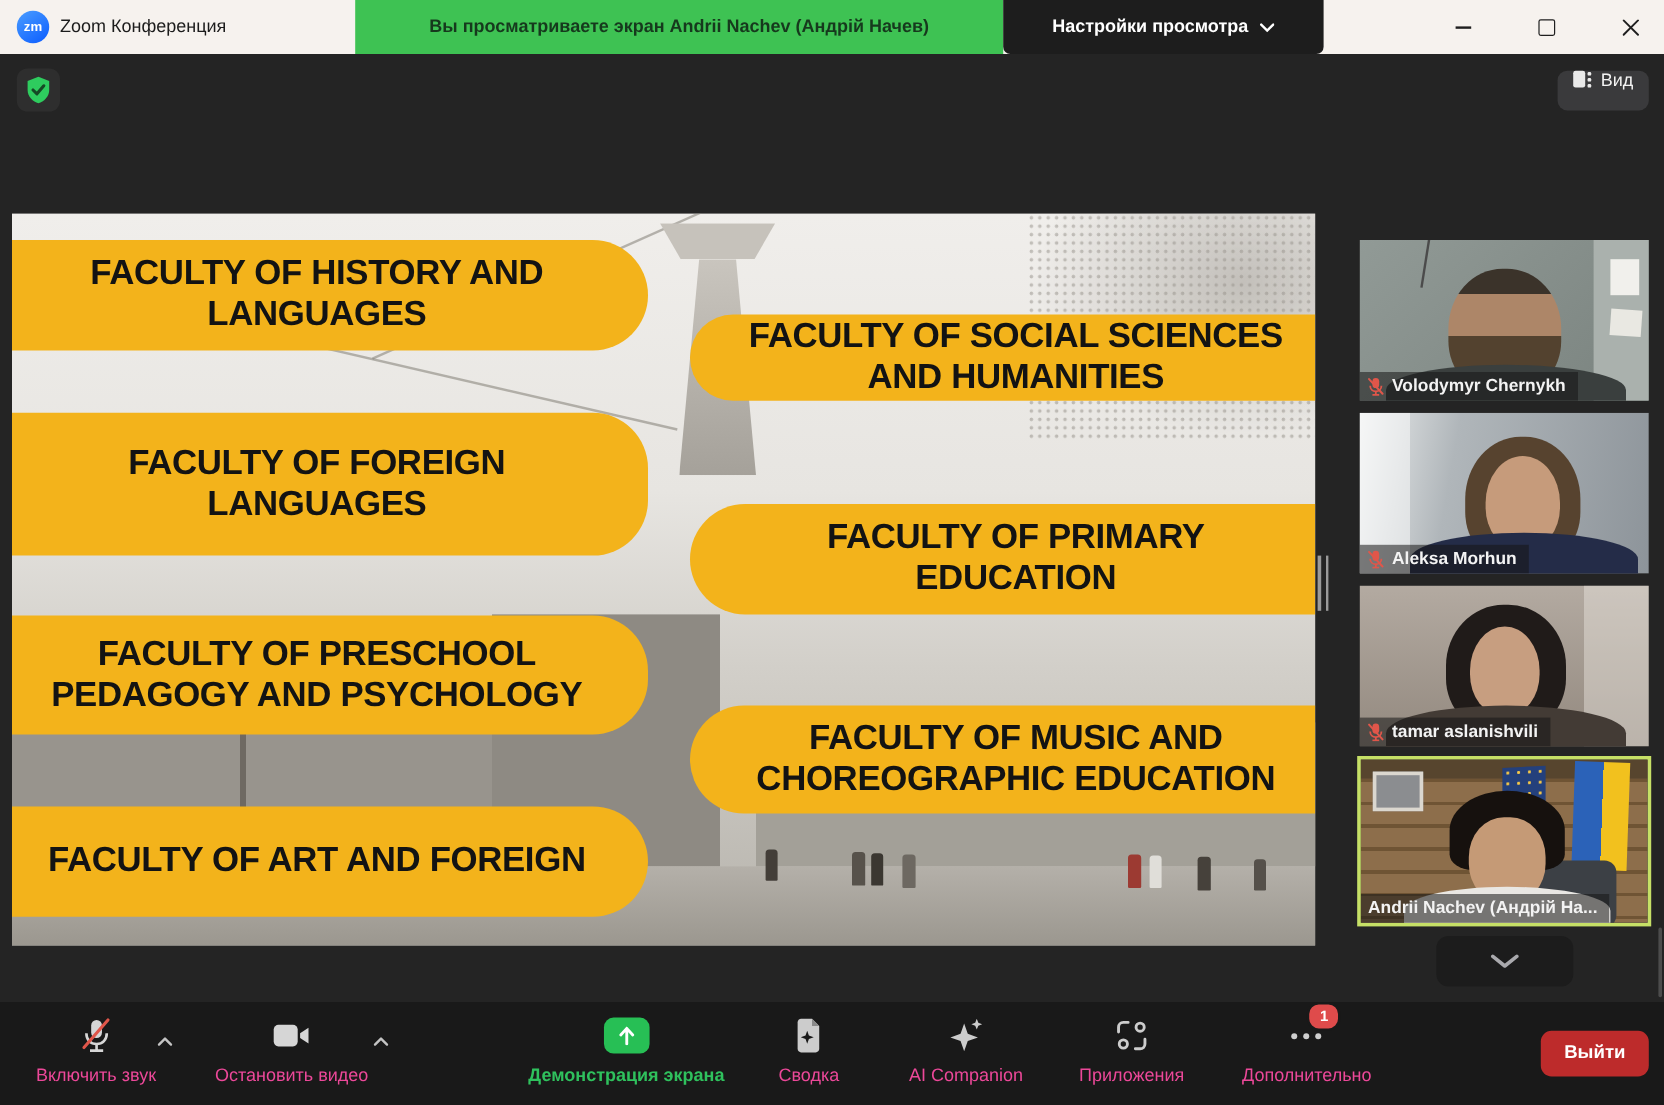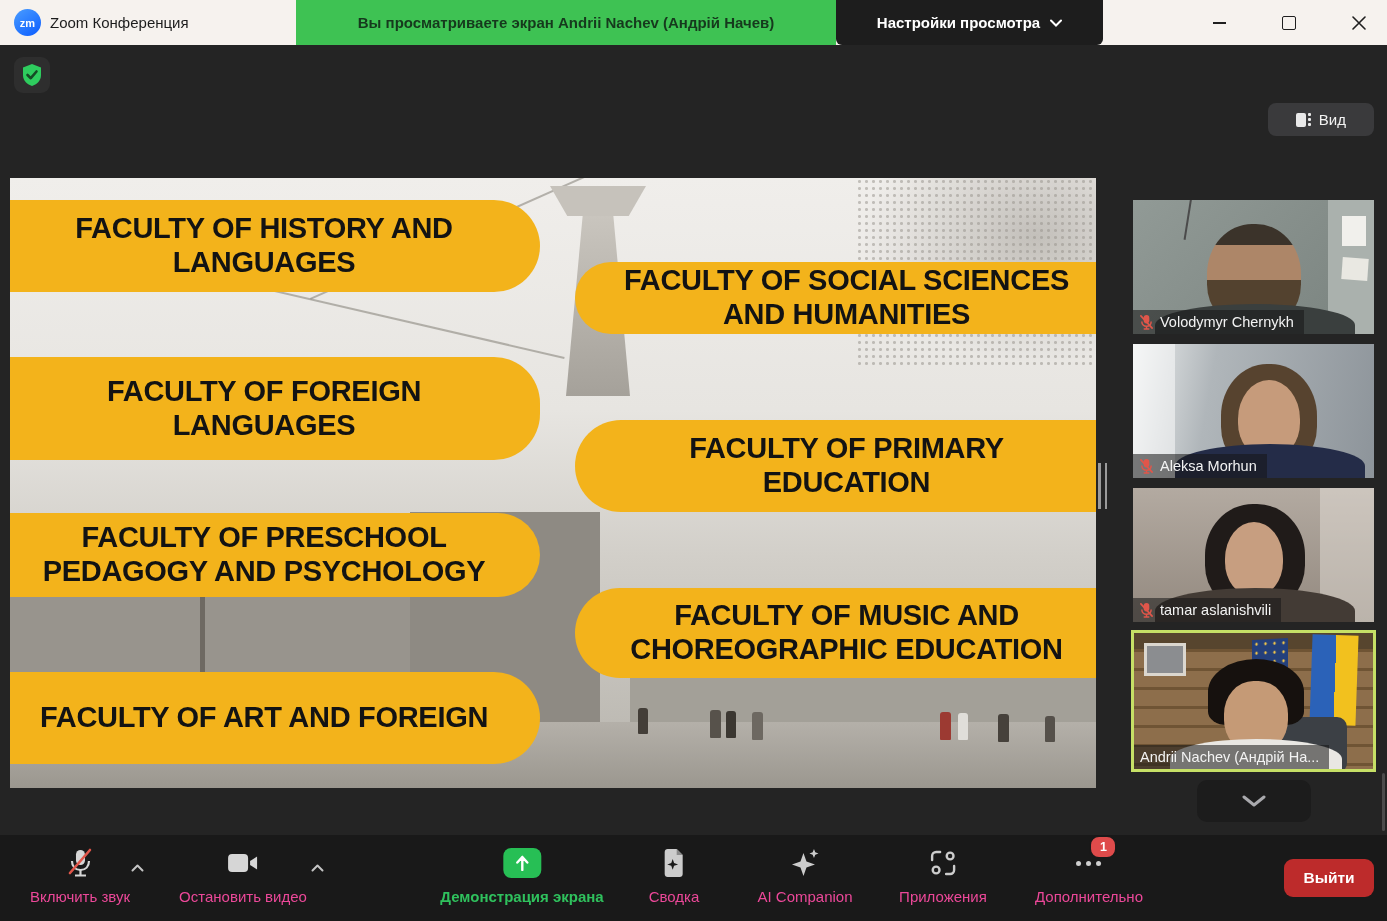--- a/index.html
+++ b/index.html
@@ -17,22 +17,22 @@
     display:flex;align-items:center;justify-content:center;gap:10px;font-size:15px;font-weight:bold;color:#fff;cursor:pointer;}
   .win-btn{position:absolute;top:0;width:46px;height:45px;display:flex;align-items:center;justify-content:center;cursor:pointer;}
   .win-min{left:1196px}.win-max{left:1266px}.win-close{left:1336px}
   .win-min .bar{width:13px;height:2px;background:#1f1f1f;}
   .win-max .box{width:12px;height:12px;border:1.6px solid #1f1f1f;border-radius:2px;}
 
   
   .meeting{position:absolute;left:0;top:45px;width:1387px;height:876px;background:#242424;}
   .shield-btn{position:absolute;left:14px;top:12px;width:36px;height:36px;border-radius:9px;background:#2e2e2e;
     display:flex;align-items:center;justify-content:center;cursor:pointer;}
-  .view-btn{position:absolute;right:13px;top:14px;height:33px;padding:0 28px;border-radius:8px;background:#3a3a3c;
-    display:flex;align-items:center;gap:8px;color:#f2f2f2;font-size:15px;cursor:pointer;margin-top:44px;}
+  .view-btn{position:absolute;right:13px;top:14px;height:33px;padding:0 13px;border-radius:8px;background:#3a3a3c;
+    display:flex;align-items:flex-start;gap:8px;color:#f2f2f2;font-size:15px;cursor:pointer;}
   .view-ic{display:flex;align-items:center;gap:2px;}
   .view-ic .b1{width:10px;height:14px;background:#e9e9e9;border-radius:2px;}
   .view-ic .dots{display:flex;flex-direction:column;gap:2px;}
   .view-ic .dots i{width:3px;height:3px;background:#e9e9e9;border-radius:1px;display:block;}
 
   
   .slide{position:absolute;left:10px;top:133px;width:1086px;height:610px;overflow:hidden;
     background:linear-gradient(180deg,#f0eeeb 0%,#e7e5e1 38%,#d2cfc9 62%,#b6b3ac 100%);}
   .wire{position:absolute;height:1.5px;background:rgba(130,125,117,.55);transform-origin:left top;}
   .w1{left:-30px;top:44px;width:600px;transform:rotate(13deg);}
@@ -50,30 +50,30 @@
   .street{position:absolute;left:0;bottom:0;width:100%;height:66px;background:linear-gradient(180deg,#b4b0a9,#9b978f);}
   .pole{position:absolute;left:190px;bottom:40px;width:5px;height:210px;background:#6e6962;}
   .sign{position:absolute;left:183px;bottom:200px;width:19px;height:13px;background:#d8d5cf;border:1px solid #7b766f;}
   .person-s{position:absolute;border-radius:3px 3px 1px 1px;}
 
   
   .banner{position:absolute;background:#f3b31b;display:flex;align-items:center;justify-content:center;
     text-align:center;color:#131313;font-weight:bold;font-size:29px;line-height:1.16;letter-spacing:-.3px;}
   .banner.l{left:0;width:530px;border-radius:0 46px 46px 0;padding:0 40px 0 18px;box-sizing:border-box;}
   .banner.r{left:565px;width:521px;border-radius:46px 0 0 46px;padding:0 18px 0 40px;box-sizing:border-box;}
-  .bl0{top:22px;height:92px}.bl1{top:179px;height:103px}.bl2{top:335px;height:84px}.bl3{top:494px;height:92px}
+  .bl0{top:22px;height:92px}.bl1{top:166px;height:119px}.bl2{top:335px;height:99px}.bl3{top:494px;height:92px}
   .br0{top:84px;height:72px}.br1{top:242px;height:92px}.br2{top:410px;height:90px}
 
   
   .splitter{position:absolute;left:1098px;top:418px;width:12px;height:46px;display:flex;gap:4px;cursor:col-resize;}
   .splitter i{width:2.5px;height:100%;background:#9a9a9a;display:block;}
   .scroll-thumb{position:absolute;left:1382px;top:728px;width:3px;height:58px;background:#4c4c4c;border-radius:2px;}
 
   
-  .tile{position:absolute;left:1133px;width:241px;height:134px;overflow:hidden;background:#333;}
+  .tile{position:absolute;left:1133px;width:241px;height:134px;overflow:hidden;background:#333;font-weight:bold;}
   .t0{top:155px}.t1{top:299px}.t2{top:443px}
   .tile.active{left:1131px;top:585px;width:245px;height:142px;border:3px solid #c6e066;box-sizing:border-box;}
   .vid{position:absolute;inset:0;}
   .name-tag{position:absolute;left:0;bottom:0;max-width:96%;display:flex;align-items:center;gap:6px;
     background:rgba(22,22,22,.55);color:#f3f3f3;font-size:14.5px;padding:4px 10px 4px 6px;white-space:nowrap;
     overflow:hidden;}
   .head{position:absolute;border-radius:48% 48% 42% 42%;}
   .shoulders{position:absolute;border-radius:60% 60% 0 0;}
 
   

